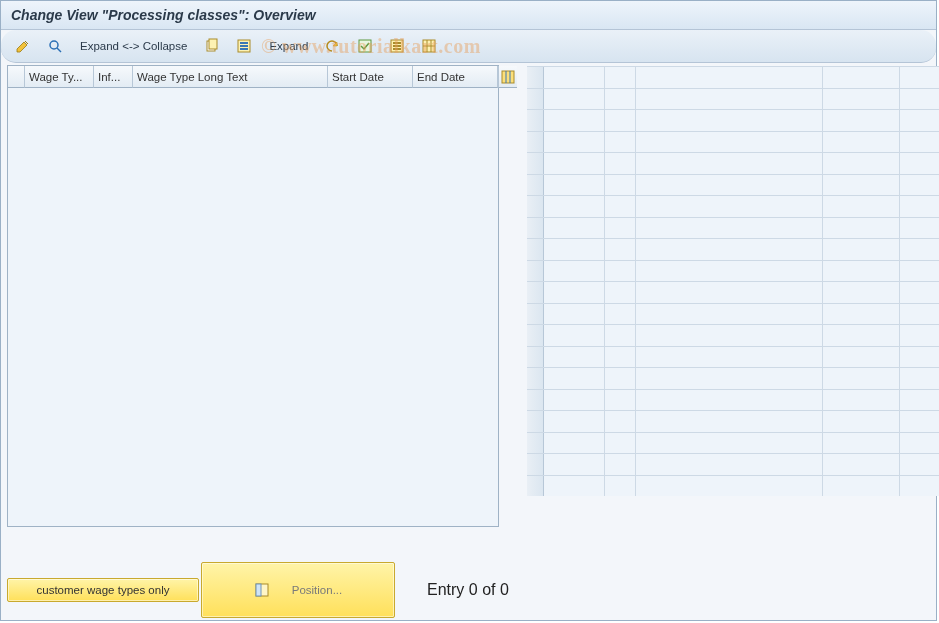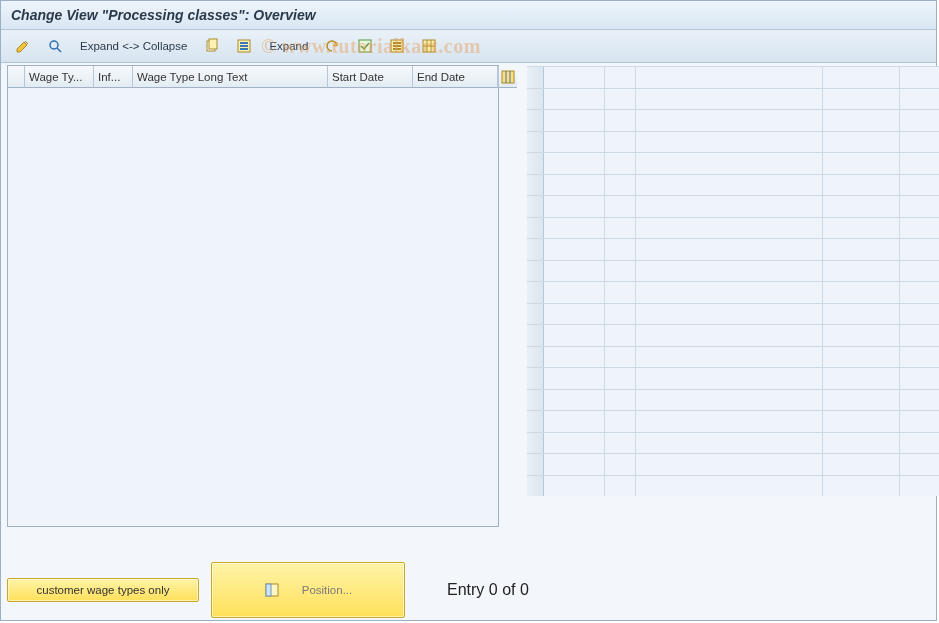--- a/index.html
+++ b/index.html
@@ -35,20 +35,21 @@
     color: #2b3a4a;
   }
   .toolbar {
     height: 32px;
     background: linear-gradient(#eaf1f8, #d7e4f0);
     border-bottom: 1px solid #b4c4d6;
     display: flex;
     align-items: center;
     padding: 0 8px;
     gap: 4px;
+    border-radius: 15px;
   }
   .tb-btn {
     height: 22px;
     min-width: 22px;
     display: flex;
     align-items: center;
     justify-content: center;
     border: 1px solid transparent;
     border-radius: 2px;
     padding: 0 2px;
@@ -169,21 +170,21 @@
   .hscroll .corner { width:18px; height:14px; background:linear-gradient(#f6f9fc,#e3ecf4); border-left:1px solid #b7c7d7; }
 
   
   .footer {
     position: absolute;
     left: 6px;
     bottom: 12px;
     height: 36px;
     display: flex;
     align-items: center;
-    gap: 12px;
+    gap: 2px;
     text-align: center;
   }
   .yellow-btn {
     height: 22px;
     background: linear-gradient(#fff4a8,#ffe05a);
     border: 1px solid #c8a92e;
     border-radius: 2px;
     display:flex; align-items:center; justify-content:center;
     padding: 0 10px;
     font-size: 11.5px;

